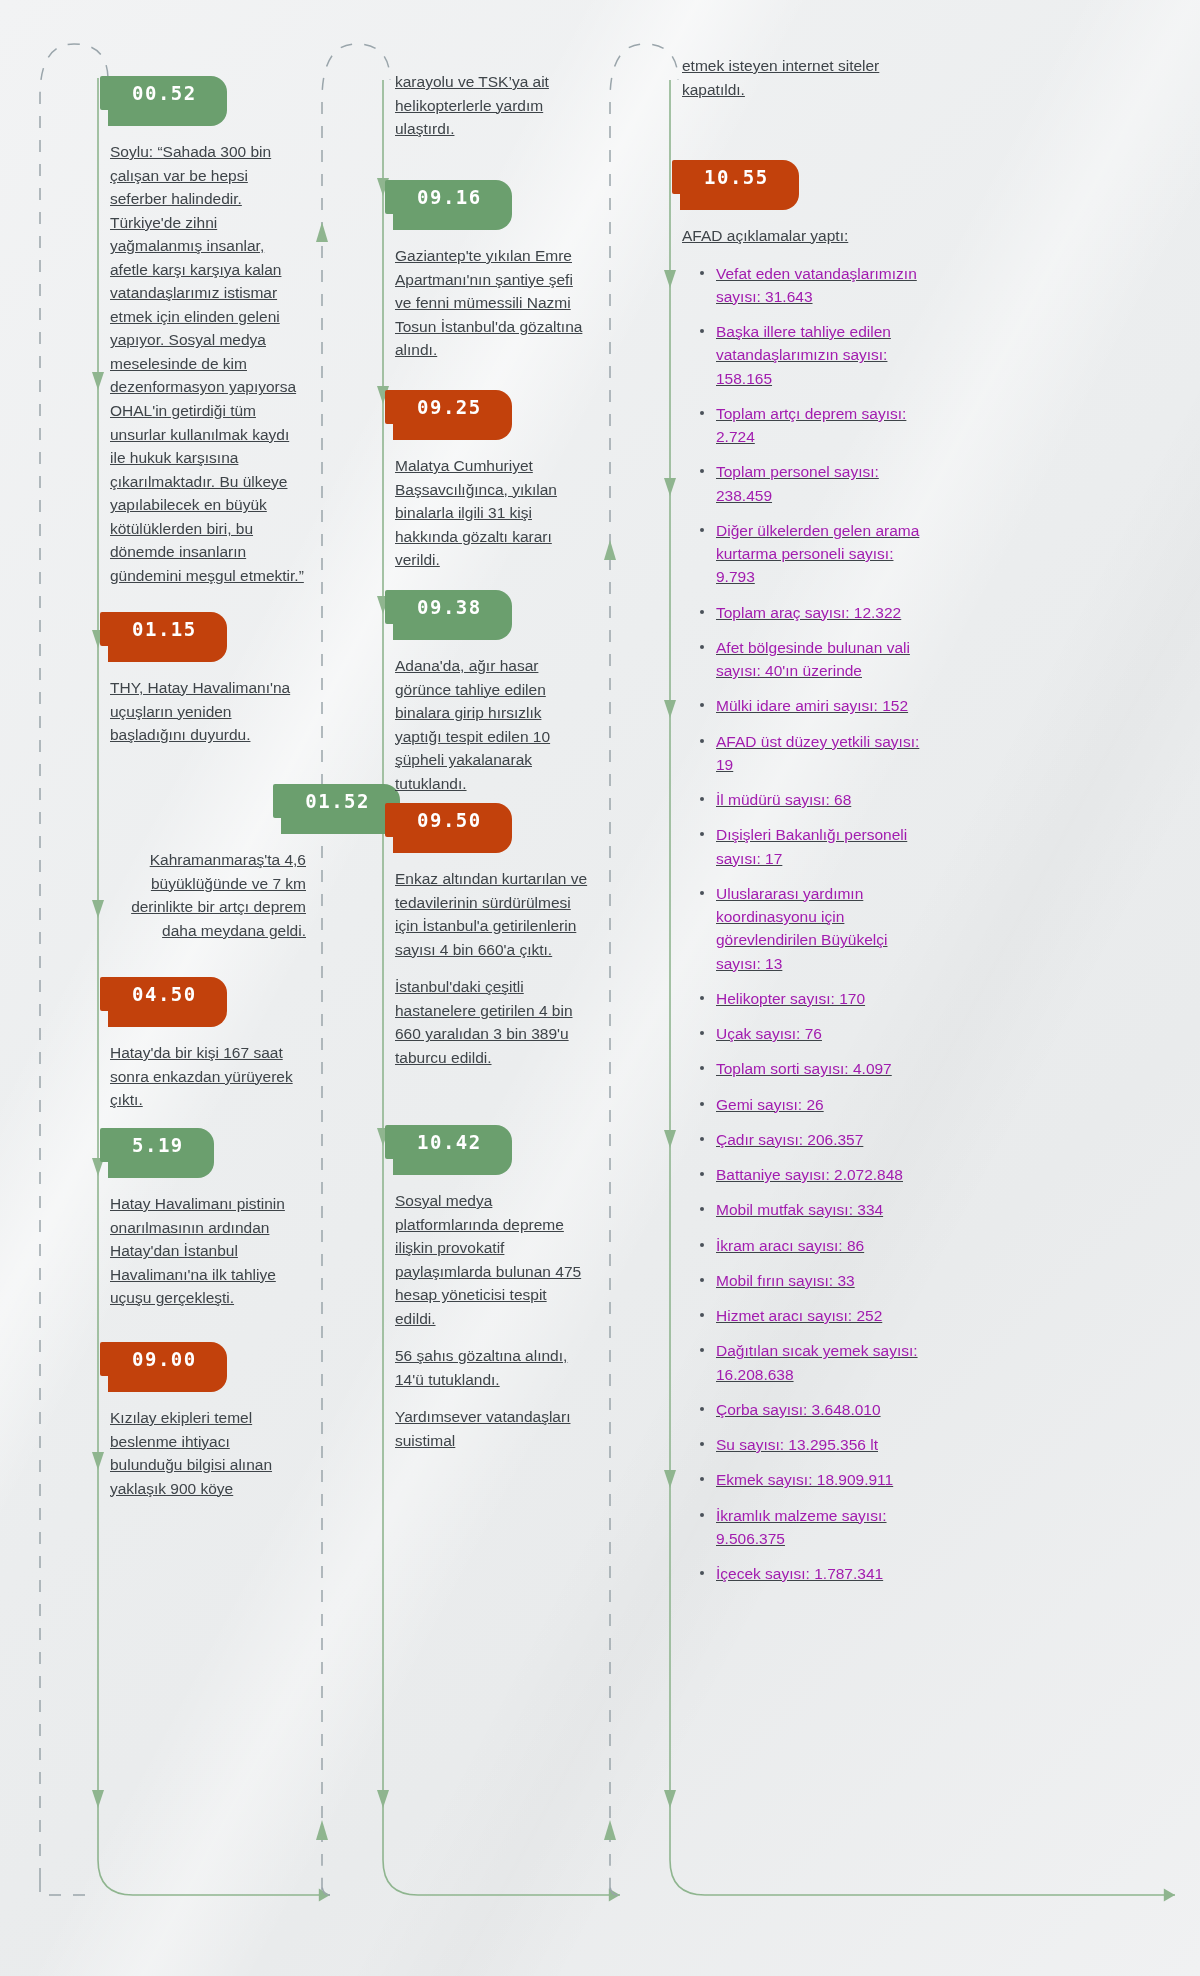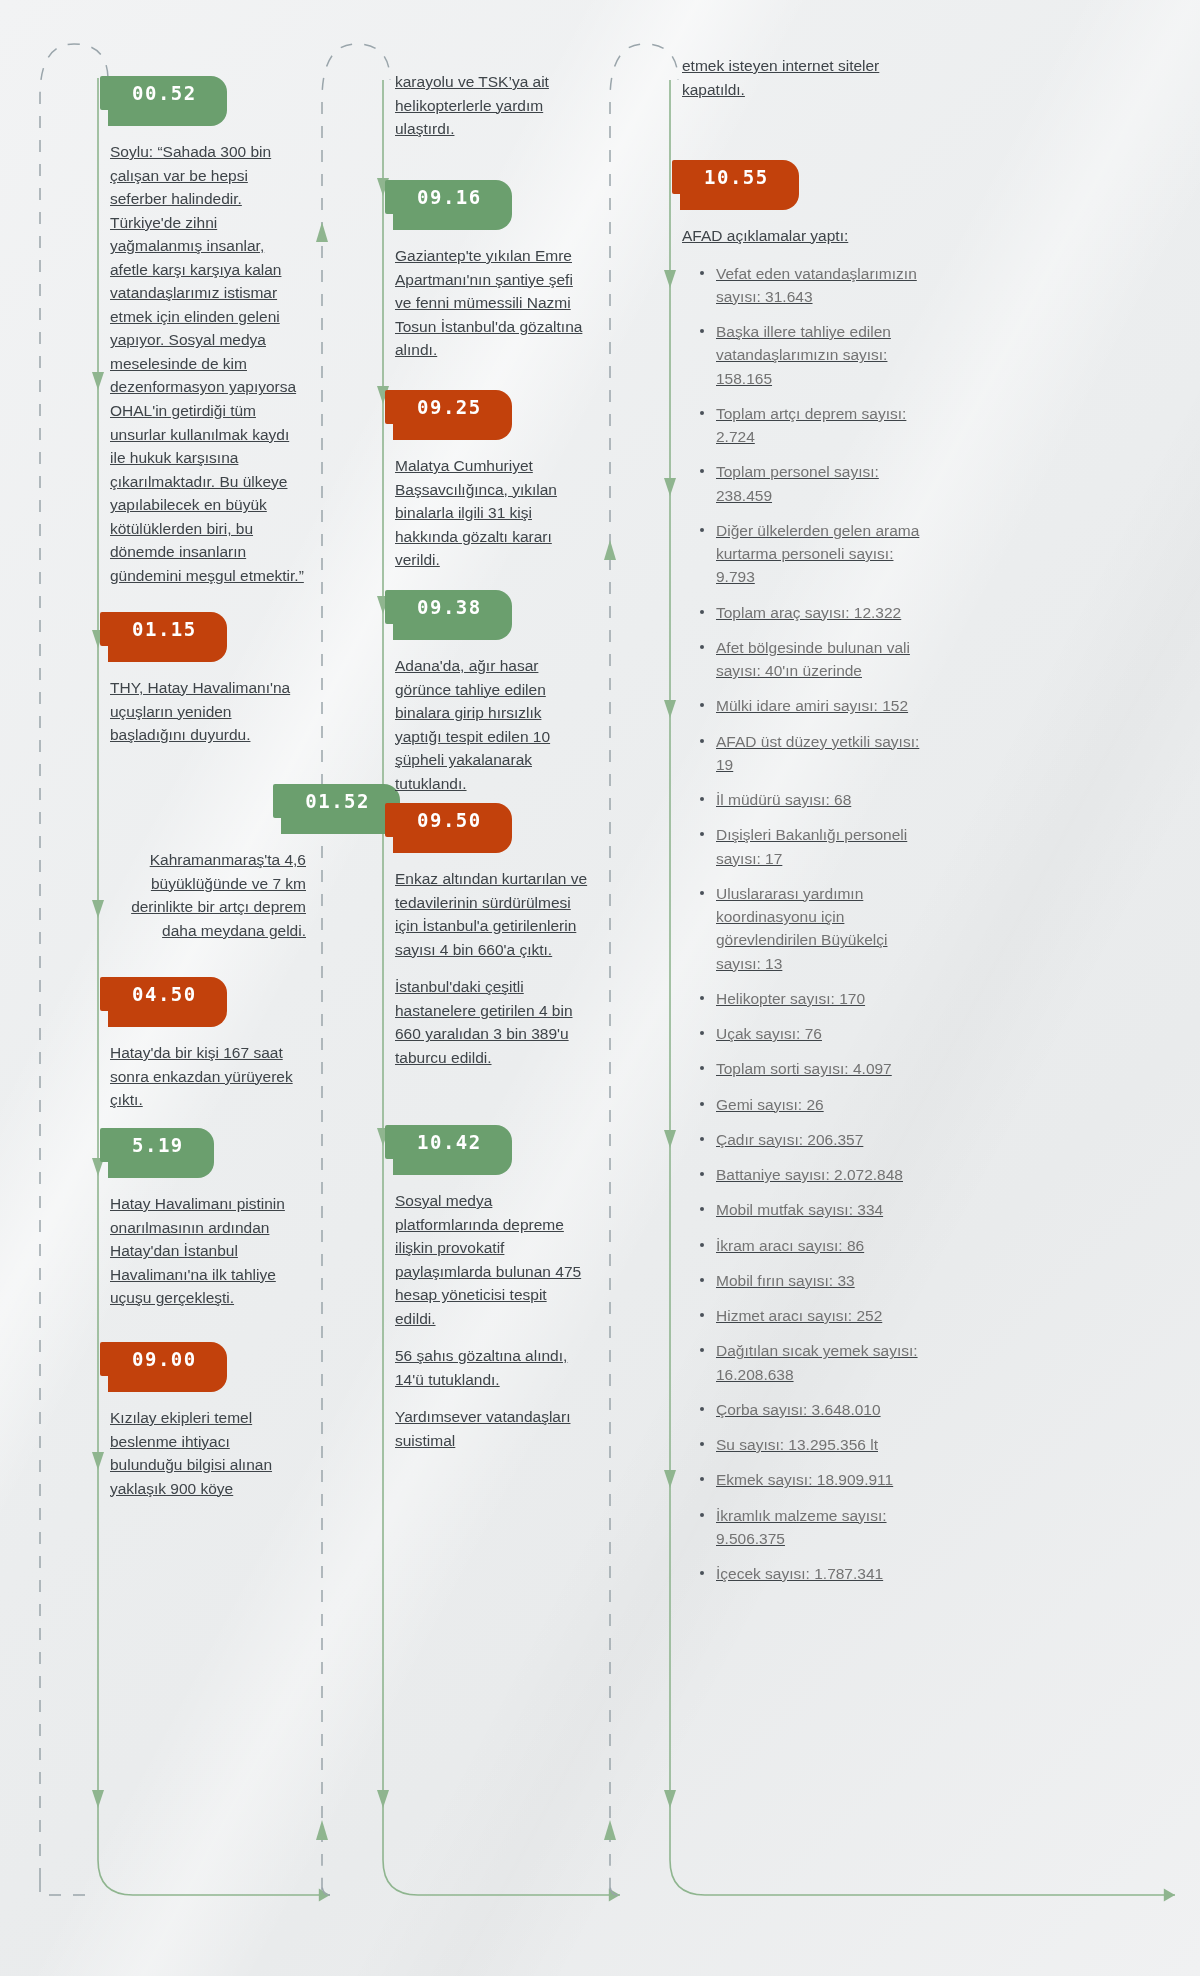--- a/index.html
+++ b/index.html
@@ -91,21 +91,21 @@
 
   ul.bullets {
     margin: 10px 0 0 0;
     padding: 0 0 0 18px;
     list-style: none;
   }
   ul.bullets li {
     position: relative;
     font-size: 15.5px;
     line-height: 1.50;
-    color: #737373;
+    color: #a21caf;
     margin-bottom: 12px;
     padding-left: 16px;
   }
   ul.bullets li::before {
     content: "";
     position: absolute;
     left: 0;
     top: 9px;
     width: 4px;
     height: 4px;

